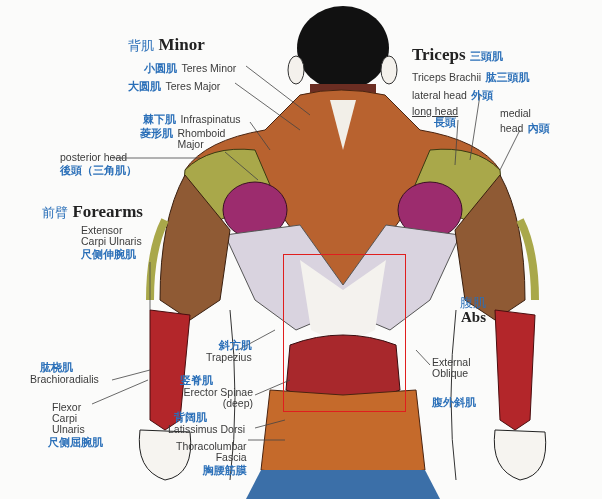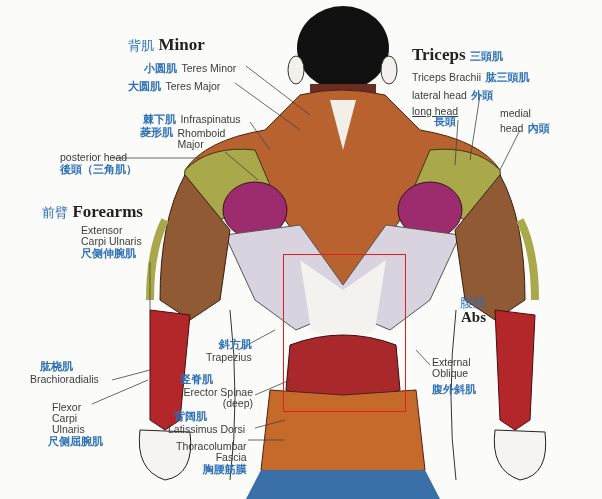--- a/index.html
+++ b/index.html
@@ -1,18 +1,18 @@
 <!DOCTYPE html>
 <html><head>
 <meta charset="utf-8">
 <style>
   html,body{margin:0;padding:0;background:#fbfbfa;}
   body{width:602px;height:499px;position:relative;overflow:hidden;font-family:"Liberation Sans",sans-serif;}
   .lbl{position:absolute;white-space:nowrap;line-height:1.05;}
-  .cn{color:#2a6fb8;font-weight:bold;font-family:Liberation Mono, monospace;}
+  .cn{color:#2a6fb8;font-weight:bold;font-family:Liberation Serif, serif;}
   .en{color:#3b3b3b;font-size:10.5px;}
   .hd-en{color:#222;font-weight:bold;font-family:"Liberation Serif",serif;font-size:17px;}
   .hd-cn{color:#2a6fb8;font-weight:normal;font-size:13px;font-family:"DejaVu Sans",sans-serif;}
   .cn-s{font-size:11px;}
   svg#art{position:absolute;left:0;top:0;}
   .hl{position:absolute;border:1.5px solid #e01e1e;}
 </style>
 </head>
 <body>
 
@@ -165,14 +165,14 @@
   <span class="cn cn-s">內頭</span>
 </div>
 
 <div class="lbl" style="left:426px;top:296px;text-align:right;">
   <span class="hd-cn" style="display:block;">腹肌</span>
   <span class="hd-en" style="display:block;margin-left:35px;font-size:15px;">Abs</span>
 </div>
 <div class="lbl" style="left:432px;top:357px;">
   <span class="en" style="display:block;">External</span>
   <span class="en" style="display:block;">Oblique</span>
-  <span class="cn cn-s" style="display:block;margin-top:6px;">腹外斜肌</span>
+  <span class="cn cn-s" style="display:block;margin-top:18px;">腹外斜肌</span>
 </div>
 
 </body></html>

